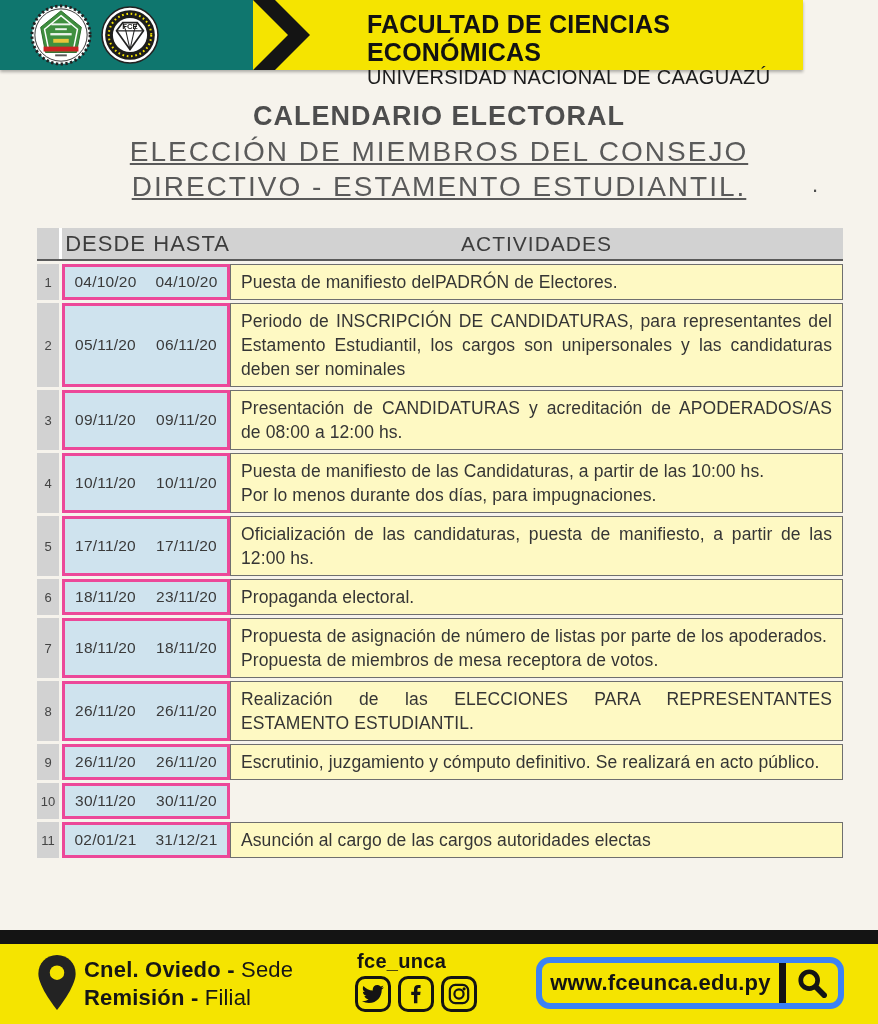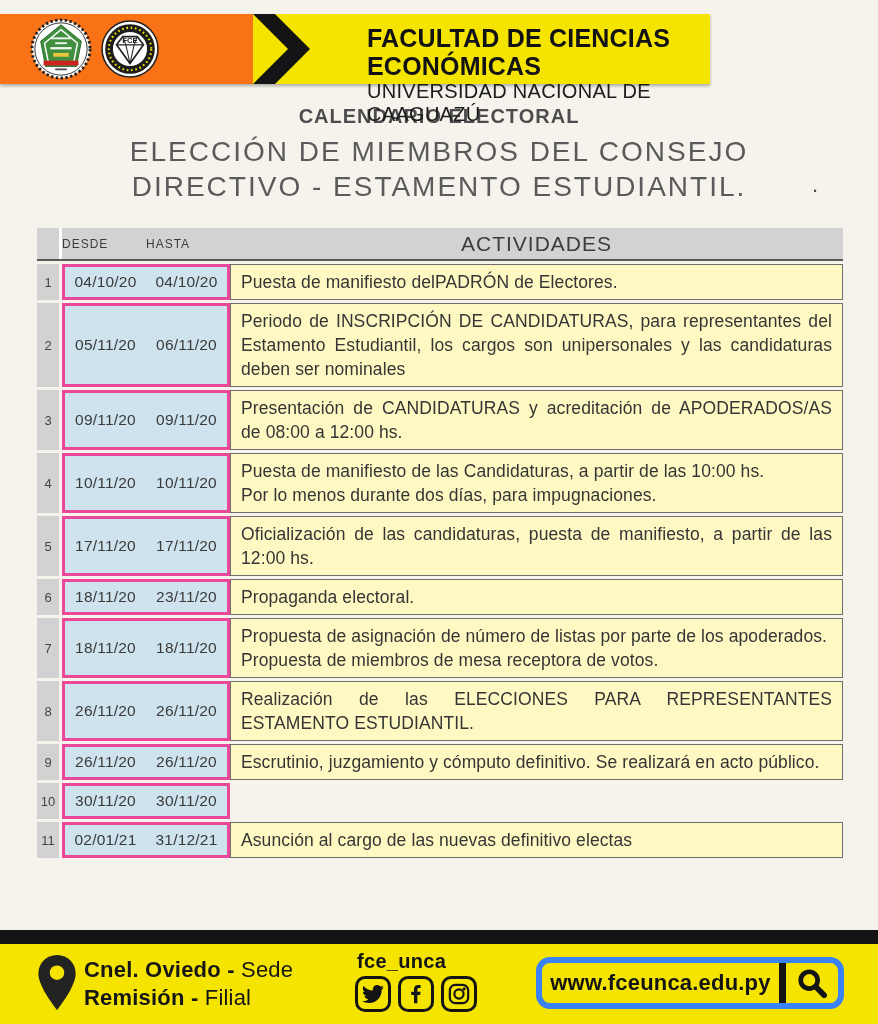--- a/index.html
+++ b/index.html
@@ -3,45 +3,45 @@
 <meta charset="utf-8">
 <style>
   html,body{margin:0;padding:0;}
   body{
     width:878px;height:1024px;position:relative;overflow:hidden;
     background:#f6f3ec;
     font-family:"Liberation Sans", sans-serif;
     -webkit-font-smoothing:antialiased;
   }
   
-  .topbar{position:absolute;top:14px;left:0;width:710px;height:70px;background:#f97316;
+  .topbar{position:absolute;top:0;left:0;width:803px;height:70px;background:#0f766e;
     box-shadow:0 2px 3px rgba(0,0,0,.30);z-index:5;}
   .topbar-yellow{position:absolute;top:0;left:253px;right:0;height:70px;background:#f5e400;}
   .chevron-svg{position:absolute;top:0;left:250px;width:66px;height:70px;}
   .logo{position:absolute;top:4px;}
   .logo-seal{left:30px;}
   .logo-fce{left:101px;top:6px;}
   .fac-text{position:absolute;left:367px;top:10px;color:#121212;}
   .fac-line1{font-size:25px;font-weight:800;letter-spacing:.2px;line-height:28px;}
   .fac-line2{font-size:20px;font-weight:400;letter-spacing:.3px;line-height:23px;color:#1c1c1c;}
 
   
   .title-block{position:absolute;top:98px;left:0;width:878px;text-align:center;}
-  .title-main{font-size:20px;font-weight:800;color:#4d4d4d;letter-spacing:1px;line-height:36px;}
-  .title-sub{font-size:28px;font-weight:400;color:#5a5a5a;letter-spacing:2px;line-height:35px;}
+  .title-main{font-size:27px;font-weight:800;color:#4d4d4d;letter-spacing:1px;line-height:36px;}
+  .title-sub{font-size:28px;font-weight:400;color:#5a5a5a;letter-spacing:2px;line-height:35px;text-decoration:underline;}
   .title-line3-wrap{position:relative;}
   .trailing-dot{position:absolute;right:58px;bottom:2px;font-size:22px;color:#4d4d4d;}
 
   
   .cal-table{position:absolute;top:228px;left:37px;width:806px;}
   .thead{display:flex;background:#d2d2d2;height:31px;align-items:center;
     border-bottom:2px solid #5a5a5a;margin-bottom:3px;color:#3d3d3d;}
   .th-num{width:22px;height:100%;border-right:3px solid #ffffff;}
   .th-dates{width:168px;display:flex;}
-  .th-dates span{width:84px;text-align:left;font-size:12px;letter-spacing:1px;}
+  .th-dates span{width:84px;text-align:right;font-size:22px;letter-spacing:1px;}
   .th-act{flex:1;text-align:center;font-size:21px;letter-spacing:1px;}
   .row{display:flex;margin-bottom:3px;align-items:stretch;min-height:36px;}
   .cell{box-sizing:border-box;}
   .num{width:22px;background:#d2d2d2;margin-right:3px;display:flex;align-items:center;
     justify-content:center;font-size:13px;color:#444444;}
   .dates{width:168px;background:#cfe3ee;border:3px solid #ec4899;display:flex;align-items:center;}
   .dates span{width:50%;text-align:center;font-size:15.5px;color:#3a3a3a;letter-spacing:.2px;}
   .act{flex:1;background:#fef9c3;border:1px solid #6f6f6f;padding:5px 10px;
     display:flex;flex-direction:column;justify-content:center;}
   .act p{margin:0;font-size:17.5px;line-height:24px;color:#353535;text-align:justify;letter-spacing:.1px;}
@@ -227,21 +227,21 @@
           <span>30/11/20</span>
         </div>
       </div>
       <div class="row">
         <div class="cell num">11</div>
         <div class="cell dates">
           <span>02/01/21</span>
           <span>31/12/21</span>
         </div>
         <div class="cell act">
-          <p>Asunción al cargo de las nuevas definitivo electas</p>
+          <p>Asunción al cargo de las cargos autoridades electas</p>
         </div>
       </div>
     </div>
 </div>
 
 <div class="footer">
   <div class="footer-stripe"></div>
   <div class="footer-yellow">
 
     <svg class="pin-wrap" width="42" height="58" viewBox="0 0 40 56">

